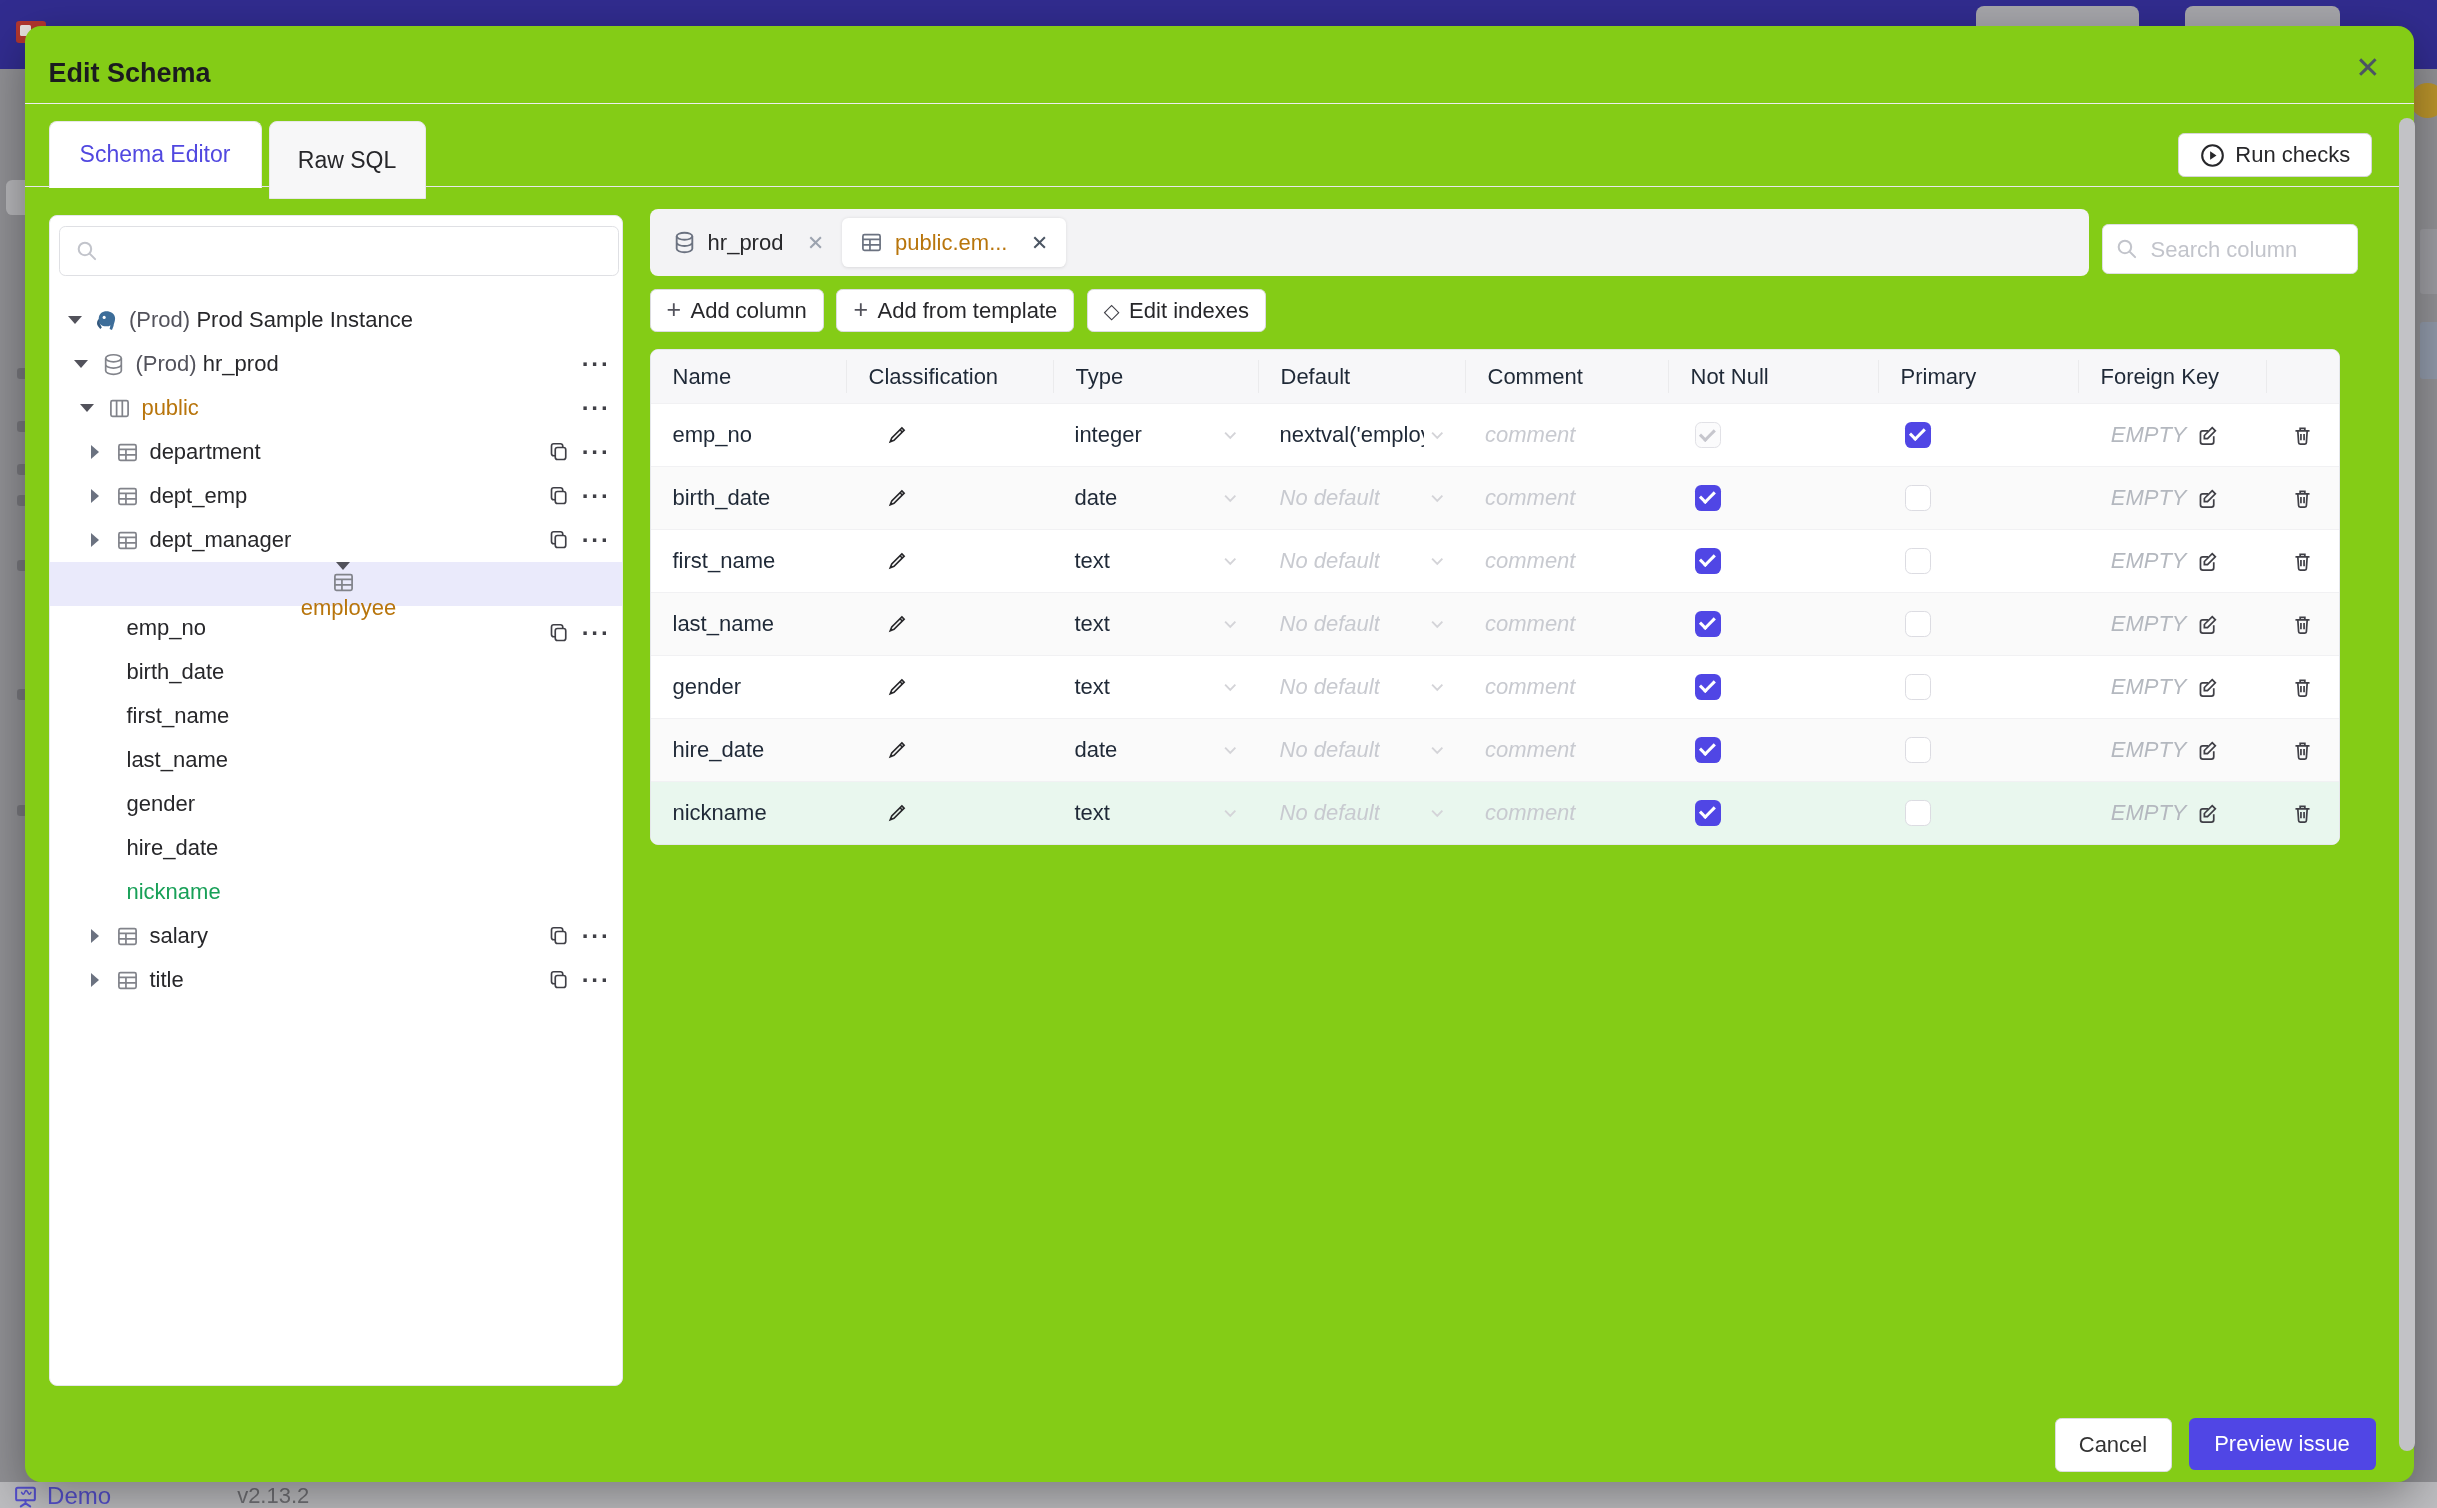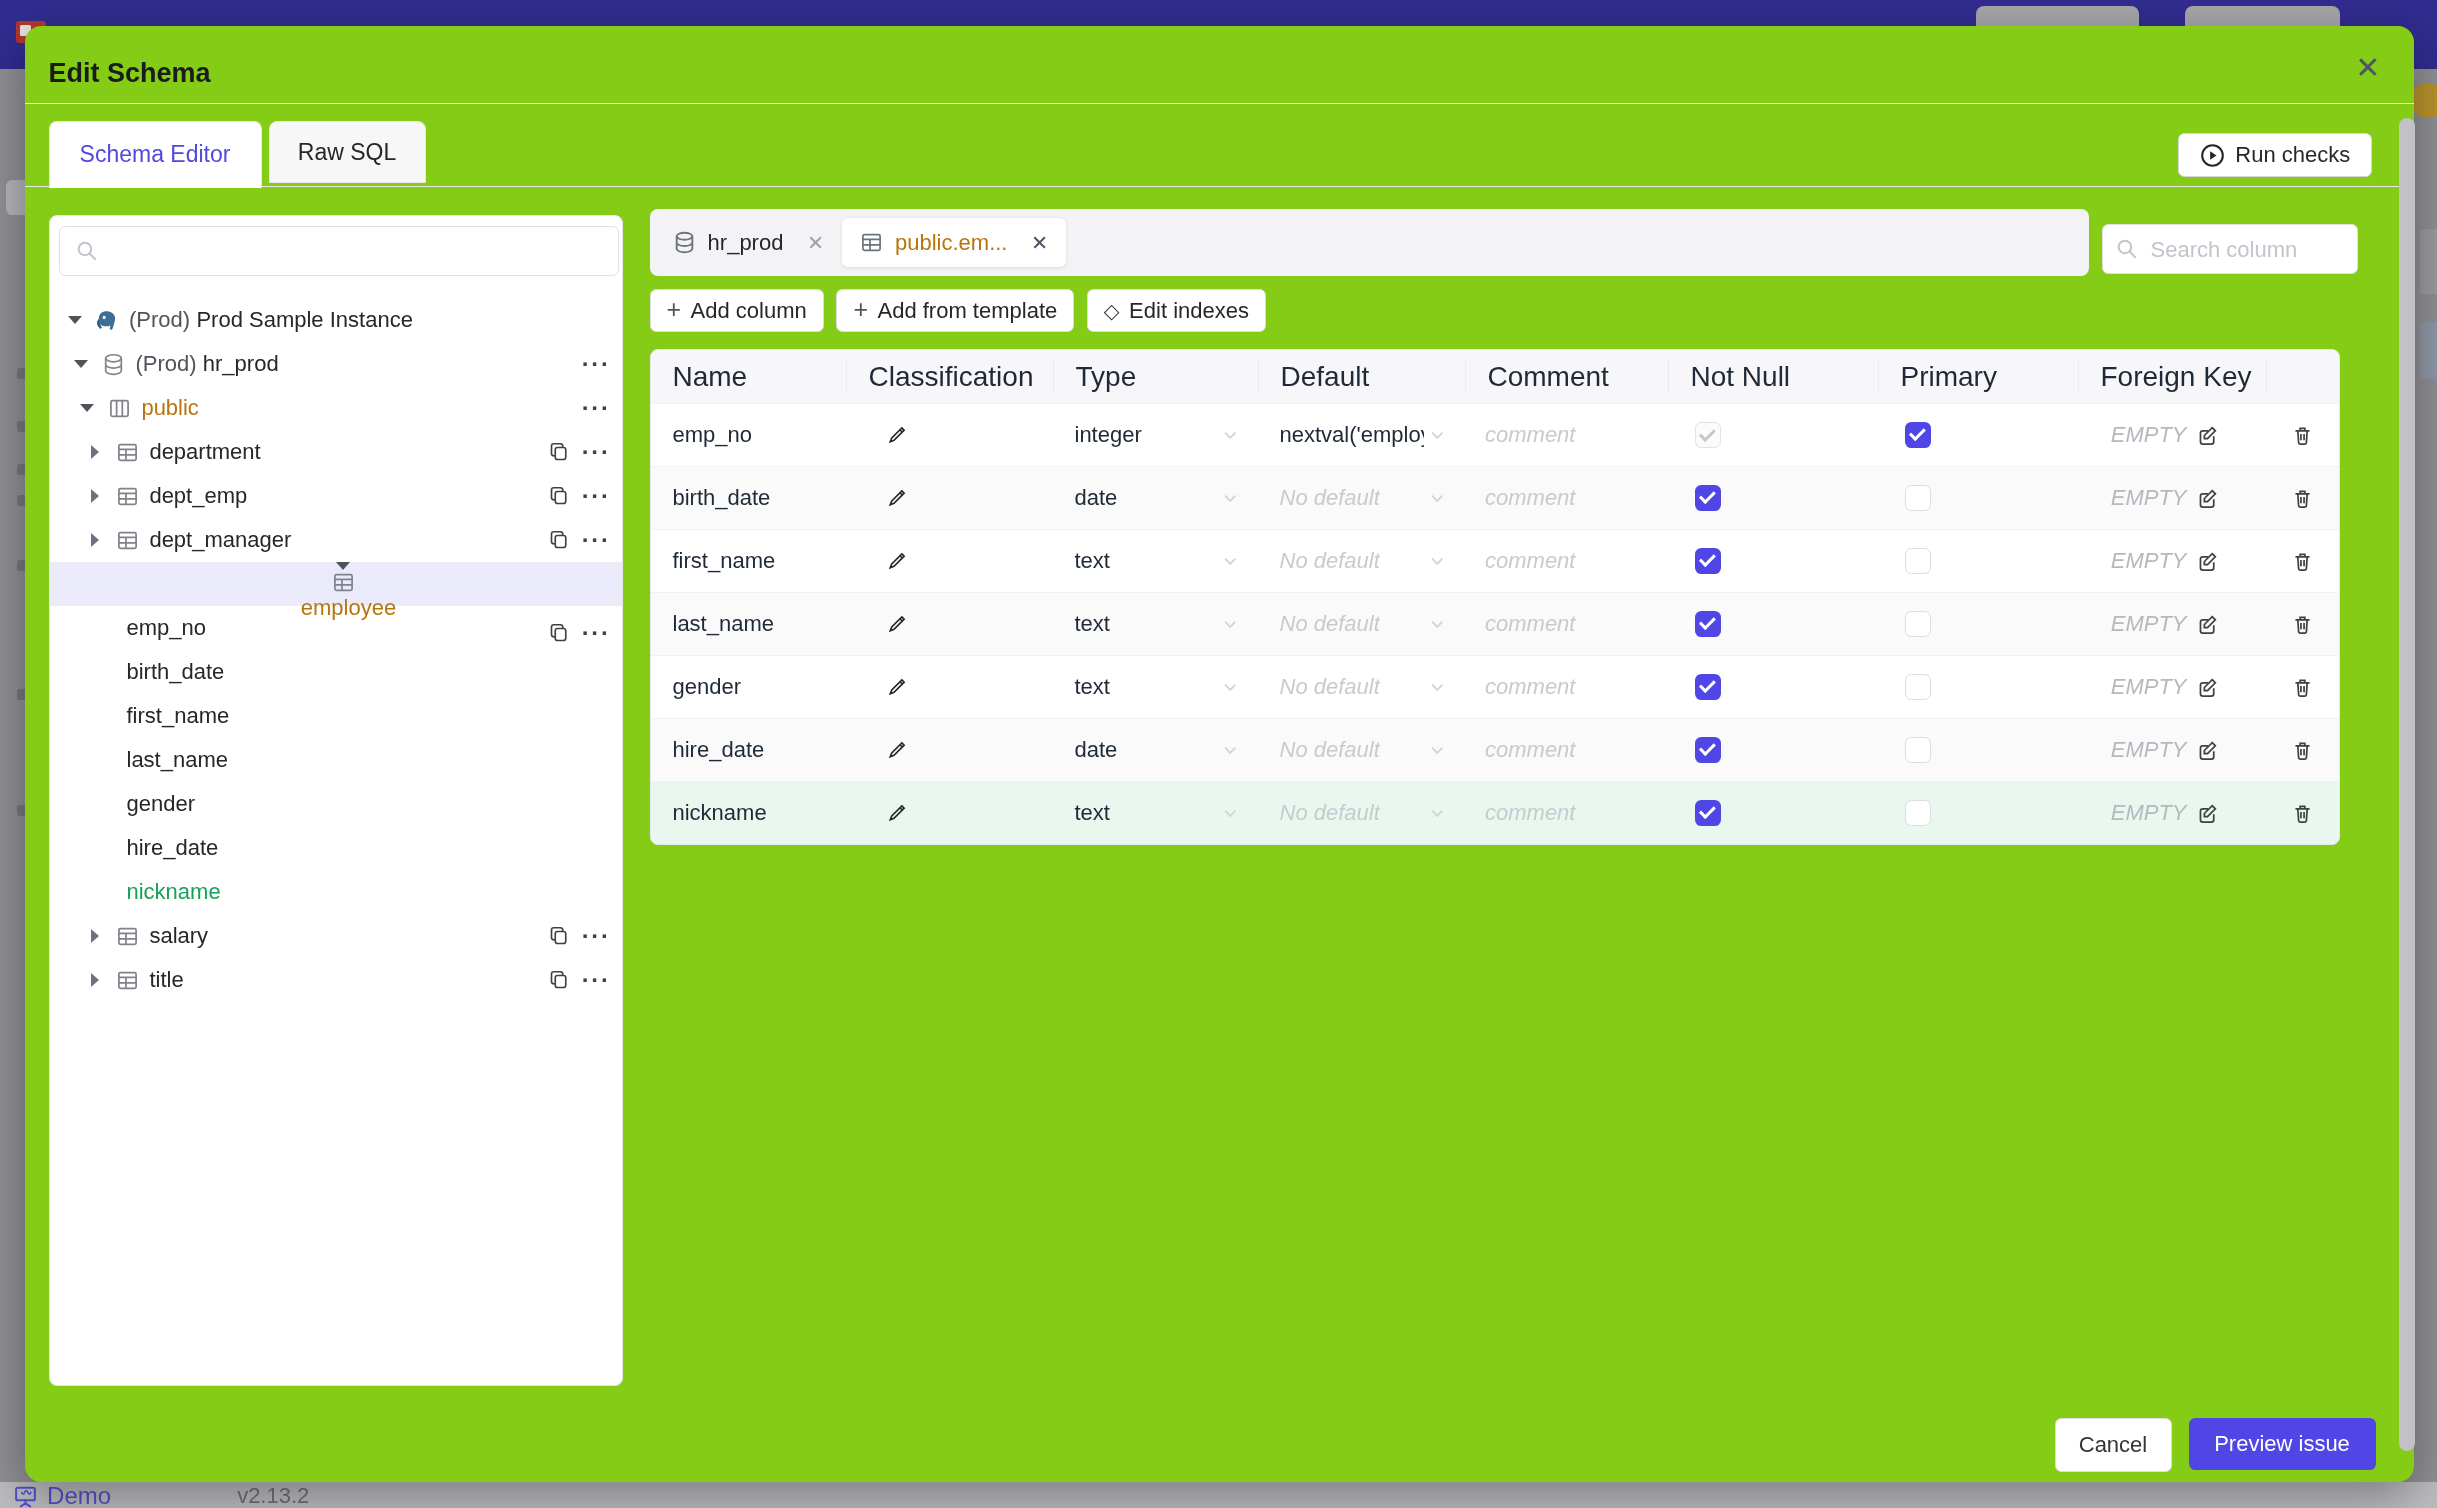--- a/index.html
+++ b/index.html
@@ -29,21 +29,21 @@
     position:absolute;left:24.5px;top:26px;width:2389px;height:1456px;
     background:#84cc16;border-radius:16px;box-shadow:0 14px 47px rgba(0,0,0,.35);
     z-index:10;
   }
   .modal-title{position:absolute;left:24px;top:32px;font-size:27px;font-weight:600;color:#1b1b1f;}
   .modal-close{position:absolute;right:33px;top:27px;font-size:30px;color:#4b5563;cursor:pointer;line-height:1;}
   .title-divider{position:absolute;left:0;top:77px;width:100%;height:0;border-bottom:0.8px solid #ededf0;}
   
   .tabbar{position:absolute;left:0;top:95px;width:100%;height:66px;}
   .tabbar::after{content:"";position:absolute;left:0;bottom:0;width:100%;border-bottom:0.8px solid #e7e7ea;}
-  .tab{position:absolute;top:0;height:62px;display:flex;align-items:center;justify-content:center;
+  .tab{position:absolute;top:0;height:78px;display:flex;align-items:center;justify-content:center;
        font-size:23px;border:0.8px solid #e7e7ea;border-radius:8px 8px 0 0;box-sizing:border-box;z-index:2;cursor:pointer;}
   .tab.active{left:24px;width:213px;background:#fff;border-bottom-color:#fff;color:#5148e0;height:67px;}
   .tab.inactive{left:244px;width:157px;background:#f7f7f8;color:#27272a;}
   
   .run-checks{position:absolute;left:2153px;top:107px;width:192px;height:42px;border:0.8px solid #d7d7da;border-radius:6.3px;
               display:flex;align-items:center;justify-content:center;gap:9.5px;font-size:22px;color:#27272a;background:#fff;cursor:pointer;}
   
   .side-panel{position:absolute;left:24px;top:189px;width:574px;height:1171px;border:0.8px solid #e5e7eb;border-radius:8px;box-sizing:border-box;overflow:hidden;background:#fff;}
   .side-search{position:absolute;left:9.5px;top:9.5px;width:560px;height:50px;box-sizing:border-box;border:0.8px solid #dfe0e4;border-radius:6.3px;}
   .side-search input{position:absolute;left:49px;top:0;width:497px;height:100%;border:none;outline:none;font-size:22px;color:#27272a;font-family:inherit;background:transparent;}
@@ -75,21 +75,21 @@
   .col-search{position:absolute;left:2077px;top:198px;width:256px;height:50px;box-sizing:border-box;border:0.8px solid #dfe0e4;border-radius:6.3px;background:#fff;}
   .col-search input{position:absolute;left:46px;top:0;width:197px;height:100%;border:none;outline:none;font-size:22px;color:#27272a;font-family:inherit;background:transparent;}
   .col-search .search-glyph{left:11px;}
   .toolbar{position:absolute;left:625px;top:263px;height:43px;display:flex;gap:12.6px;}
   .tool-btn{display:flex;align-items:center;gap:9.5px;padding:0 16px;border:0.8px solid #dcdce0;border-radius:6.3px;background:#fff;font-size:22px;color:#27272a;cursor:pointer;}
   .tool-btn .plus{font-size:25px;color:#52525b;line-height:1;margin-top:-2.4px;}
   .tool-btn .diamond{font-size:20.5px;color:#3f3f46;}
   
   .etable{position:absolute;left:625px;top:323px;width:1690px;border:0.8px solid #e5e7eb;border-radius:8px;box-sizing:border-box;overflow:hidden;background:#fff;}
   .t-head{display:grid;grid-template-columns:195px 207px 205px 207px 203px 210px 200px 188px auto;height:53px;background:#f7f7f9;align-items:center;}
-  .t-head .th{font-size:28px;color:#1f2937;font-weight:500;padding-left:22px;height:33px;display:flex;align-items:center;box-sizing:border-box;}
+  .t-head .th{font-size:22px;color:#1f2937;font-weight:500;padding-left:22px;height:33px;display:flex;align-items:center;box-sizing:border-box;}
   .t-head .th + .th{border-left:0.8px solid #ebebed;}
   .t-row{display:grid;grid-template-columns:195px 207px 205px 207px 203px 210px 200px 188px auto;height:62px;align-items:center;border-top:0.8px solid #f1f1f3;background:#fff;}
   .t-row.stripe{background:#fafafa;}
   .t-row.newrow{background:#e9f7ee;}
   .td{display:flex;align-items:center;box-sizing:border-box;font-size:22px;color:#1f2937;}
   .td.name{padding-left:22px;}
   .td.classif{padding-left:39px;color:#27272a;}
   .td.sel{padding-left:22px;padding-right:17.4px;justify-content:space-between;}
   .td .chev{width:20.5px;height:20.5px;color:#d4d4d8;flex:none;}
   .td .ph{font-style:italic;color:#c8cad0;}

